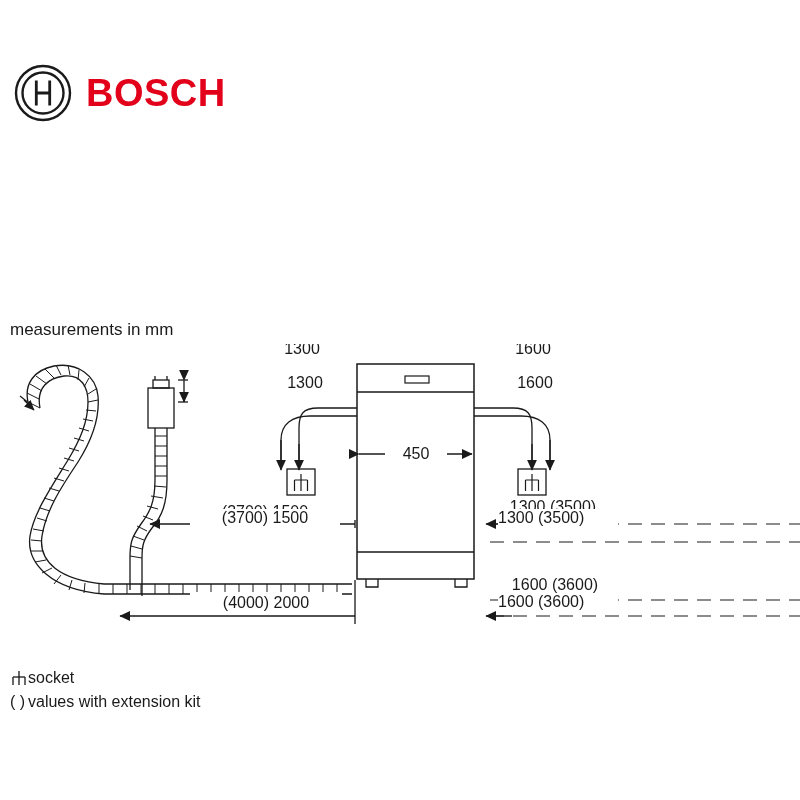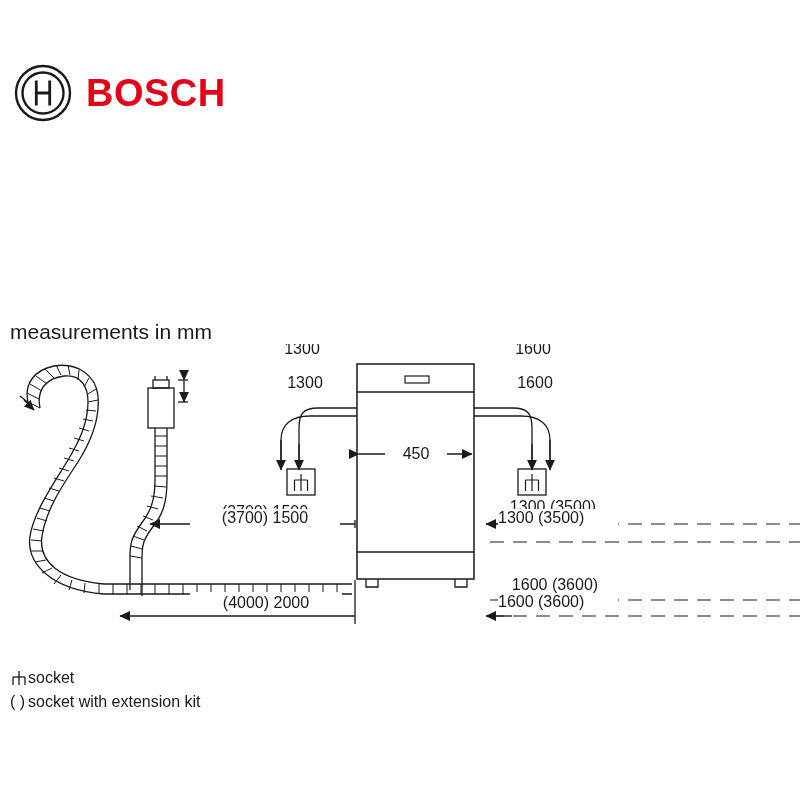--- a/index.html
+++ b/index.html
@@ -39,21 +39,21 @@
     font-weight: bold;
     letter-spacing: 0.5px;
     color: #e2001a;
     line-height: 1;
   }
   
   .caption-top {
     position: absolute;
     left: 10px;
     top: 276px;
-    font-size: 21px;
+    font-size: 17px;
     color: #1a1a1a;
   }
   
   #drawing {
     position: absolute;
     left: 0;
     top: 300px;
     width: 800px;
     height: 300px;
   }
@@ -283,17 +283,17 @@
             <line x1="3" y1="8" x2="15" y2="8"></line>
             <line x1="3" y1="8" x2="3" y2="16"></line>
             <line x1="15" y1="8" x2="15" y2="16"></line>
           </g>
         </svg>
       </span>
       <span>socket</span>
     </div>
     <div class="legend-row">
       <span class="legend-paren">( )</span>
-      <span>socket with extension kit</span>
+      <span>values with extension kit</span>
     </div>
   </div>
 
 </div>
 
 </body></html>

